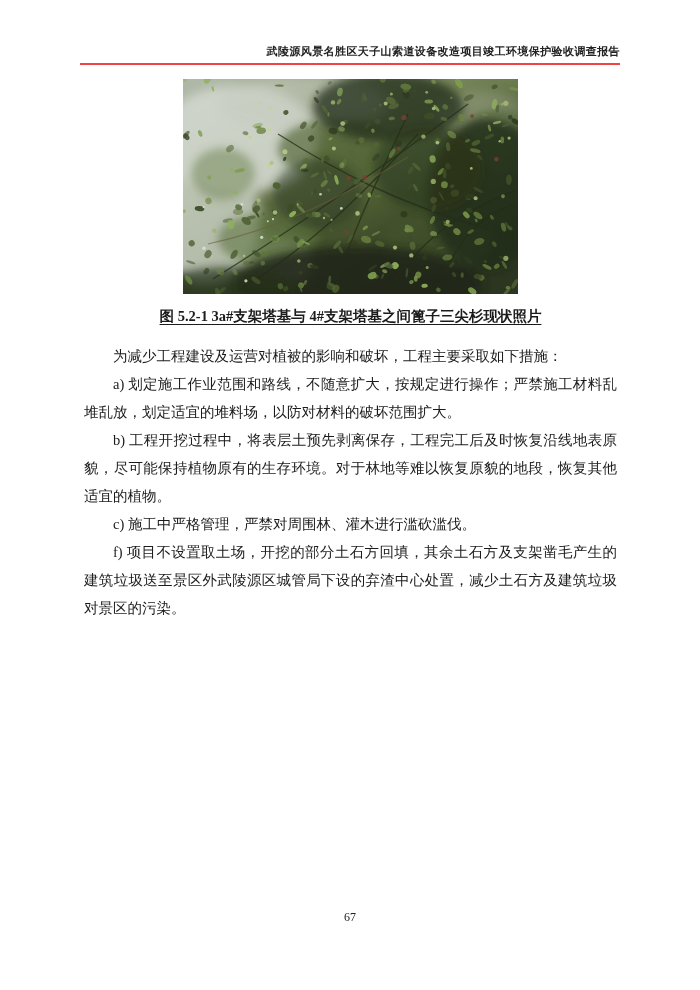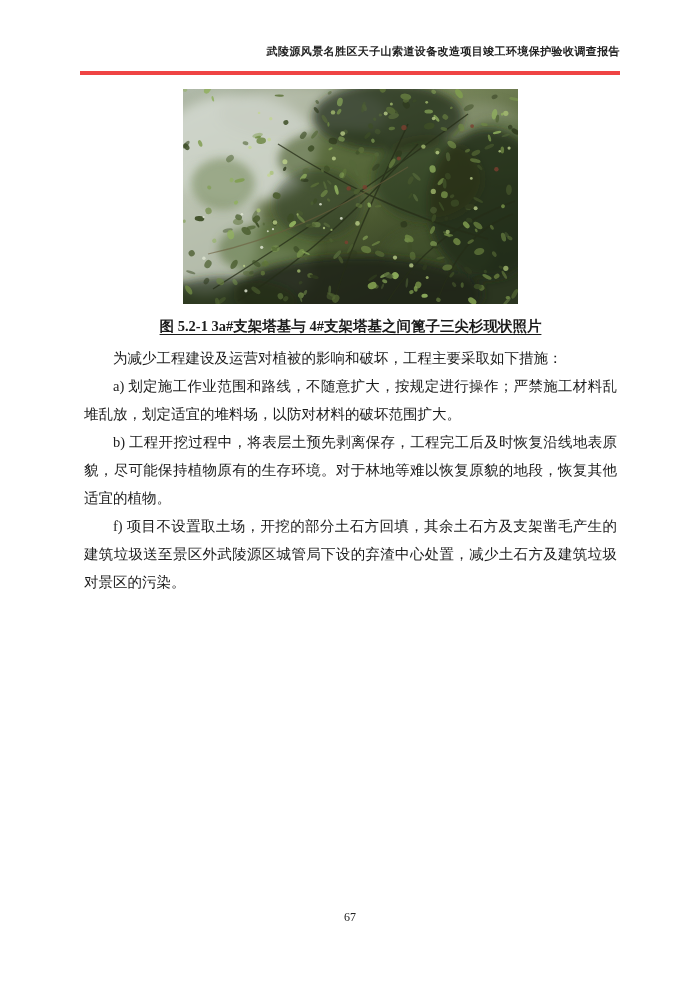--- a/index.html
+++ b/index.html
@@ -1,30 +1,30 @@
 <!DOCTYPE html>
 <html><head>
 <meta charset="utf-8">
 <style>
   html,body { margin:0; padding:0; background:#ffffff; }
   .page {
     position:relative; width:700px; height:990px; background:#ffffff;
     font-family:"Liberation Serif","DejaVu Serif",serif; color:#1b1b1b;
     overflow:hidden;
   }
-  .header-wrap { margin:0 80px; padding-top:44px; border-bottom:4px solid #ef4444; padding-bottom:12px; }
+  .header-wrap { margin:0 80px; padding-top:44px; border-bottom:2px solid #ef4444; padding-bottom:4px; }
   .header-text { text-align:right; font-size:11px; font-weight:700; letter-spacing:0.4px; color:#222; }
   .body-text { margin:14px 83px 0 84px; font-size:14.5px; line-height:28px; text-align:justify; }
   p.para { margin:0; text-indent:2em; }
   p.para.no-indent { text-indent:0; }
   p.underlined { text-decoration:underline; text-decoration-thickness:1px; text-underline-offset:3px; }
   .figure { text-align:center; margin:0; }
   .photo-frame { display:inline-block; width:335px; height:215px; vertical-align:top; line-height:0; }
   .caption {
-    text-align:center; font-weight:700; font-size:14.5px; line-height:28px; margin:8px 0 4px 0;
+    text-align:center; font-weight:700; font-size:14.5px; line-height:28px; margin:8px 0 12px 0;
     text-decoration:underline; text-decoration-thickness:1px; text-underline-offset:3px; text-indent:0;
   }
   p.measures-intro { margin-top:4px; }
   .page-number { position:absolute; left:0; right:0; top:910px; text-align:center; font-size:12px; color:#222; }
 </style>
 </head>
 <body>
 
 <div class="page">
 
@@ -392,19 +392,20 @@
           </svg>
       </span>
     </div>
 
     <p class="caption">图 5.2-1  3a#支架塔基与 4#支架塔基之间篦子三尖杉现状照片</p>
 
     <p class="para measures-intro">为减少工程建设及运营对植被的影响和破坏，工程主要采取如下措施：</p>
 
     <p class="para">a) 划定施工作业范围和路线，不随意扩大，按规定进行操作；严禁施工材料乱堆乱放，划定适宜的堆料场，以防对材料的破坏范围扩大。</p>
     <p class="para">b) 工程开挖过程中，将表层土预先剥离保存，工程完工后及时恢复沿线地表原貌，尽可能保持植物原有的生存环境。对于林地等难以恢复原貌的地段，恢复其他适宜的植物。</p>
+    <p class="para">c) 施工中严格管理，严禁对周围林、灌木进行滥砍滥伐。</p>
     <p class="para">f) 项目不设置取土场，开挖的部分土石方回填，其余土石方及支架凿毛产生的建筑垃圾送至景区外武陵源区城管局下设的弃渣中心处置，减少土石方及建筑垃圾对景区的污染。</p>
 
   </div>
 
   <div class="page-number">67</div>
 
 </div>
 
 </body></html>

